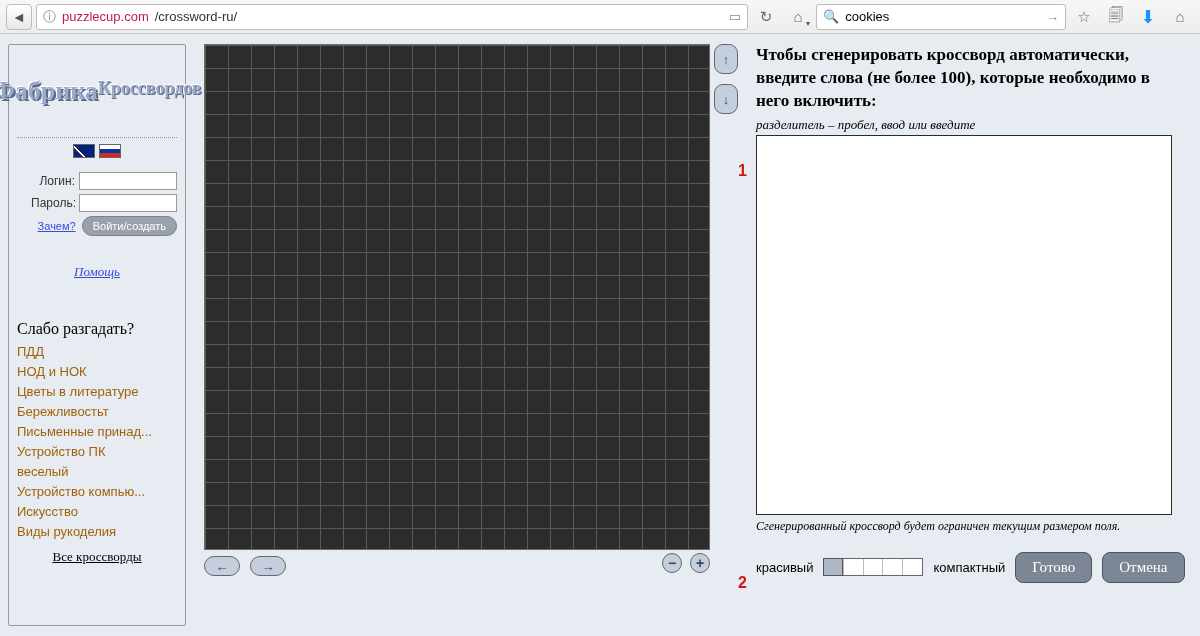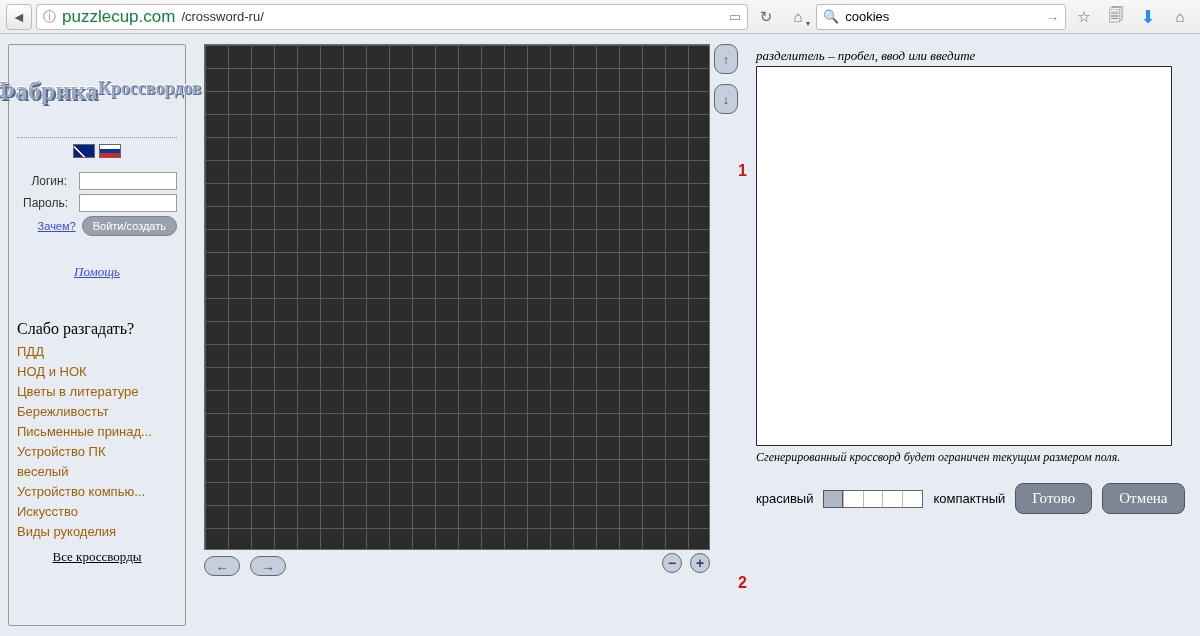--- a/index.html
+++ b/index.html
@@ -3,21 +3,21 @@
 <meta charset="utf-8">
 <style>
 * { box-sizing: border-box; margin: 0; padding: 0; }
 body { font-family: Arial, sans-serif; font-size: 13px; background: #fff; width: 1200px; height: 636px; overflow: hidden; }
 
 
 .browser-bar { height: 34px; background: linear-gradient(#f7f7f7,#ededed); border-bottom: 1px solid #c6c6c6; display: flex; align-items: center; padding: 0 6px; gap: 4px; }
 .nav-btn { width: 26px; height: 26px; border: 1px solid #bcbcbc; border-radius: 4px; background: linear-gradient(#fff,#e8e8e8); display: flex; align-items: center; justify-content: center; color: #555; font-size: 14px; cursor: pointer; }
 .url-bar { flex: 1; display: flex; align-items: center; height: 26px; border: 1px solid #bcbcbc; border-radius: 3px; background: #fff; padding: 0 6px; gap: 6px; }
 .url-bar .info { color: #8a8a8a; font-size: 13px; }
-.url-bar .url-text { color: #15803d; font-size: 17px; }
+.url-bar .url-text { color: #be185d; font-size: 13px; }
 .url-bar .url-path { color: #333; }
 .url-bar .reader-ico { margin-left: auto; color: #8a8a8a; font-size: 13px; }
 .icon-btn { width: 28px; height: 26px; display: flex; align-items: center; justify-content: center; color: #6a6a6a; font-size: 15px; cursor: pointer; }
 .home-color { position: relative; }
 .searchbox { display: flex; align-items: center; height: 26px; border: 1px solid #bcbcbc; border-radius: 3px; background: #fff; padding: 0 6px; gap: 6px; width: 250px; }
 .searchbox .mag { color: #8a8a8a; }
 .searchbox input { border: none; outline: none; font-size: 13px; flex: 1; }
 .searchbox .go { color: #8a8a8a; }
 .dl-arrow { color: #1e90ff; font-size: 18px; }
 
@@ -28,21 +28,21 @@
 .sidebar { width: 180px; background: #e6ecf2; border: 1px solid #999; border-radius: 2px; padding: 6px 8px 10px; display: flex; flex-direction: column; align-items: center; }
 .logo { width: 160px; height: 80px; display: flex; flex-direction: row; align-items: center; justify-content: center; }
 .logo .line1 { font-family: "Comic Sans MS", cursive; font-size: 26px; font-weight: bold; color: #9ba9c7; text-shadow: 2px 2px 0 #5a6a8a, -1px -1px 0 #fff; }
 .logo .line2 { font-family: "Comic Sans MS", cursive; font-size: 18px; font-weight: bold; color: #9ba9c7; text-shadow: 1px 1px 0 #5a6a8a, -1px -1px 0 #fff; margin-top: -6px; }
 .sep { border-top: 1px dotted #8895a5; width: 100%; margin: 6px 0; }
 .flags { display: flex; gap: 4px; justify-content: center; }
 .flag { width: 22px; height: 14px; border: 1px solid #666; display: inline-block; }
 .flag-uk { background: linear-gradient(45deg,#00247d 25%,#cf142b 25%,#cf142b 30%,#fff 30%,#fff 35%,#00247d 35%); }
 .flag-ru { background: linear-gradient(#fff 33%,#0039a6 33%,#0039a6 66%,#d52b1e 66%); }
 .login-block { margin-top: 14px; width: 100%; font-size: 12px; }
-.login-row { display: flex; align-items: center; gap: 12px; justify-content: flex-end; margin-bottom: 4px; }
+.login-row { display: flex; align-items: center; gap: 4px; justify-content: flex-end; margin-bottom: 4px; }
 .login-row label { color: #333; width: 44px; text-align: right; }
 .login-row input { width: 98px; height: 18px; border: 1px solid #9a9a9a; font-size: 12px; padding: 0 2px; }
 .login-actions { display: flex; align-items: center; justify-content: flex-end; gap: 6px; margin-top: 2px; }
 .login-actions a { color: #3b4bd6; font-size: 11px; text-decoration: underline; }
 .pill-btn { background: #9aa1aa; border: 1px solid #7a828c; border-radius: 14px; padding: 3px 10px; font-size: 11px; color: #fff; cursor: pointer; }
 .help-link { color: #3b4bd6; text-decoration: underline; font-family: Georgia, serif; font-style: italic; margin: 28px 0 8px; display: block; cursor: pointer; }
 .big-pill { background: #e6ecf2; border: 2px solid #333; border-radius: 22px; padding: 8px 18px; font-family: Georgia, serif; font-size: 16px; cursor: pointer; }
 .solve-title { align-self: flex-start; font-family: Georgia, serif; font-size: 16px; margin-top: 32px; margin-bottom: 6px; }
 .link-list { align-self: flex-start; width: 100%; display: flex; flex-direction: column; gap: 5px; }
 .link-list a { color: #a16207; font-size: 13px; text-decoration: none; cursor: pointer; white-space: nowrap; overflow: hidden; text-overflow: ellipsis; }
@@ -162,20 +162,21 @@
     </div>
     <div class="gctrls-v">
       <div class="arrow-btn">↑</div>
       <div class="arrow-btn">↓</div>
     </div>
     <span class="red-num" style="top:118px; left:534px;">1</span>
     <span class="red-num" style="top:530px; left:534px;">2</span>
   </div>
 
   <div class="right">
+    <div class="gen-title">Чтобы сгенерировать кроссворд автоматически, введите слова (не более 100), которые необходимо в него включить:</div>
     <div class="gen-hint">разделитель – пробел, ввод или введите</div>
     <textarea class="words-box" style=""></textarea>
     <div class="gen-note">Сгенерированный кроссворд будет ограничен текущим размером поля.</div>
     <div class="gen-controls">
       <span>красивый</span>
       <div class="slider">
         <div class="tick"></div>
           <div class="tick"></div>
           <div class="tick"></div>
           <div class="tick"></div>

